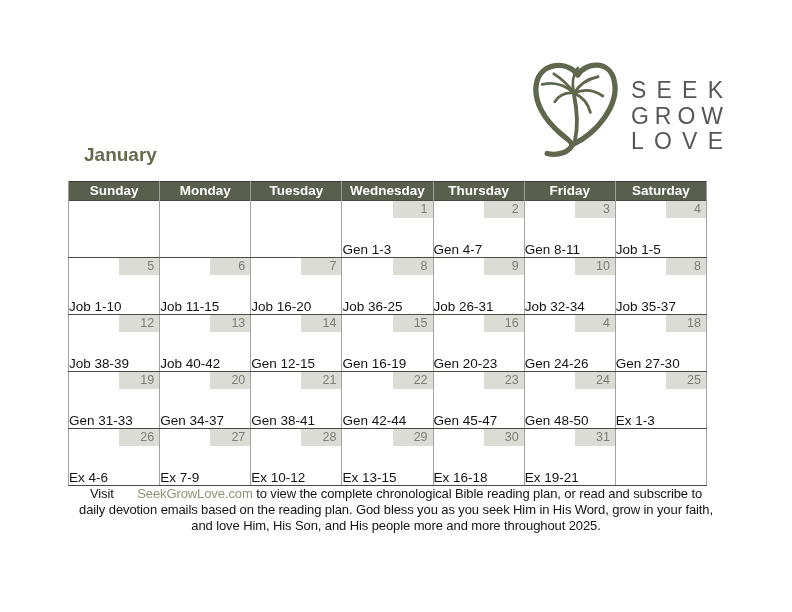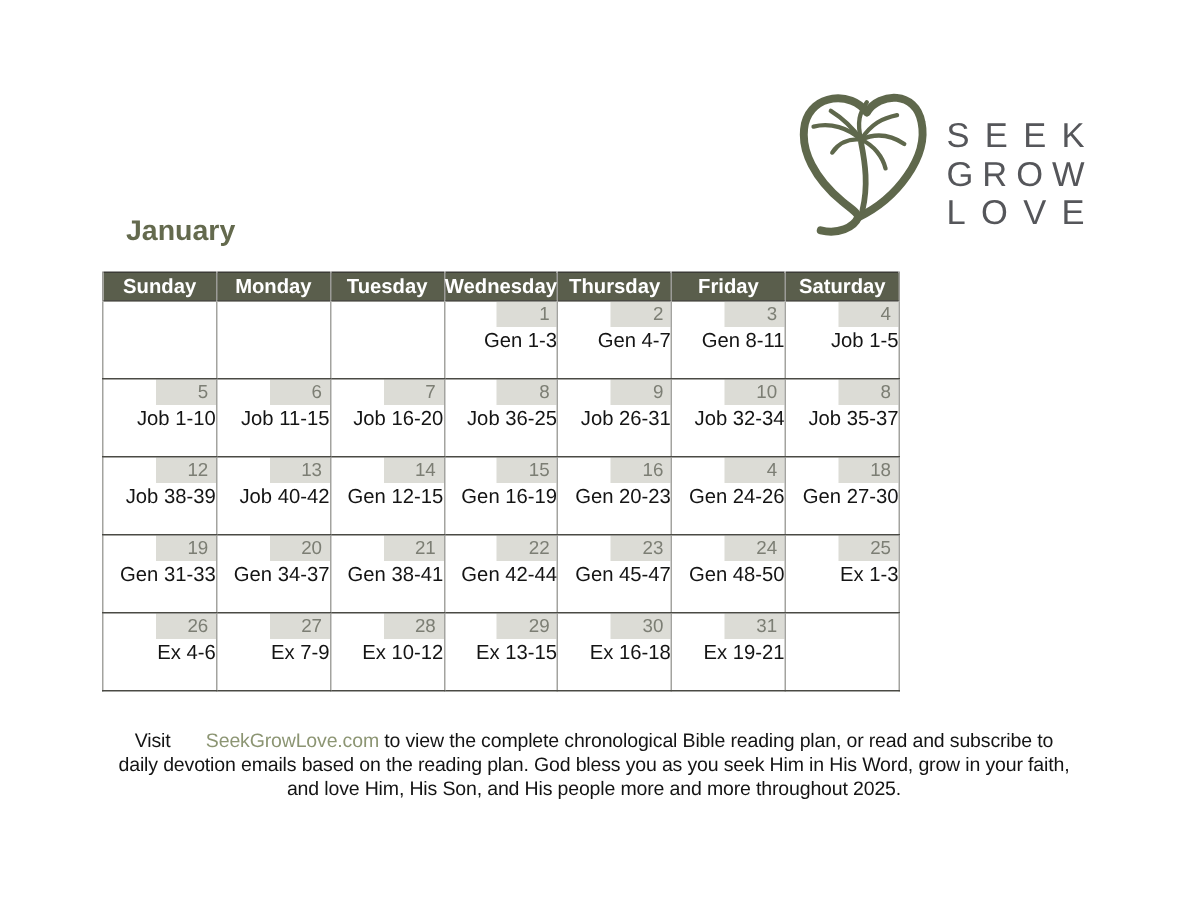--- a/index.html
+++ b/index.html
@@ -28,42 +28,42 @@
   .logo-wordmark { width: 92px; margin-left: 8px; margin-top: 22px; }
   .logo-row {
     display: flex; justify-content: space-between;
     font-size: 23px; line-height: 25.5px; font-weight: 400;
     color: #55565a;
   }
 
   
   .calendar {
     position: absolute; left: 68px; top: 181px;
-    width: 532px; border-collapse: collapse; table-layout: fixed;
+    width: 639px; border-collapse: collapse; table-layout: fixed;
     border-top: 1px solid #3b3b36; border-bottom: 1px solid #3b3b36; padding-left: 40px;
   }
   .day-header {
     background: #5a5e4c; color: #ffffff;
     font-size: 13.5px; font-weight: bold;
     height: 17px; padding: 0 0 1px 0; text-align: center;
     border-left: 1px solid #9b9b97; border-right: 1px solid #9b9b97;
   }
   .day-cell {
     height: 51px; padding: 0; vertical-align: top; background: #ffffff;
     border-left: 1px solid #a3a39f; border-right: 1px solid #a3a39f;
     border-top: 1px solid #4a4a44; border-bottom: 1px solid #4a4a44;
   }
   .date-badge {
     width: 40px; height: 17px; margin-left: auto;
     background: #dcdcd6; color: #7c7e74;
     font-size: 12.5px; line-height: 17px; text-align: right;
     padding-right: 5px; box-sizing: border-box;
   }
   .reading {
-    margin-top: 1px; text-align: right;
+    margin-top: 24px; text-align: left;
     font-size: 13.5px; color: #141414;
   }
 
   
   .footer {
     position: absolute; left: 76px; top: 486px; width: 640px;
     text-align: center; font-size: 13px; line-height: 16px;
     color: #141414; letter-spacing: -0.1px;
   }
   .footer-link { color: #8c9573; cursor: pointer; margin-left: 20px; }

